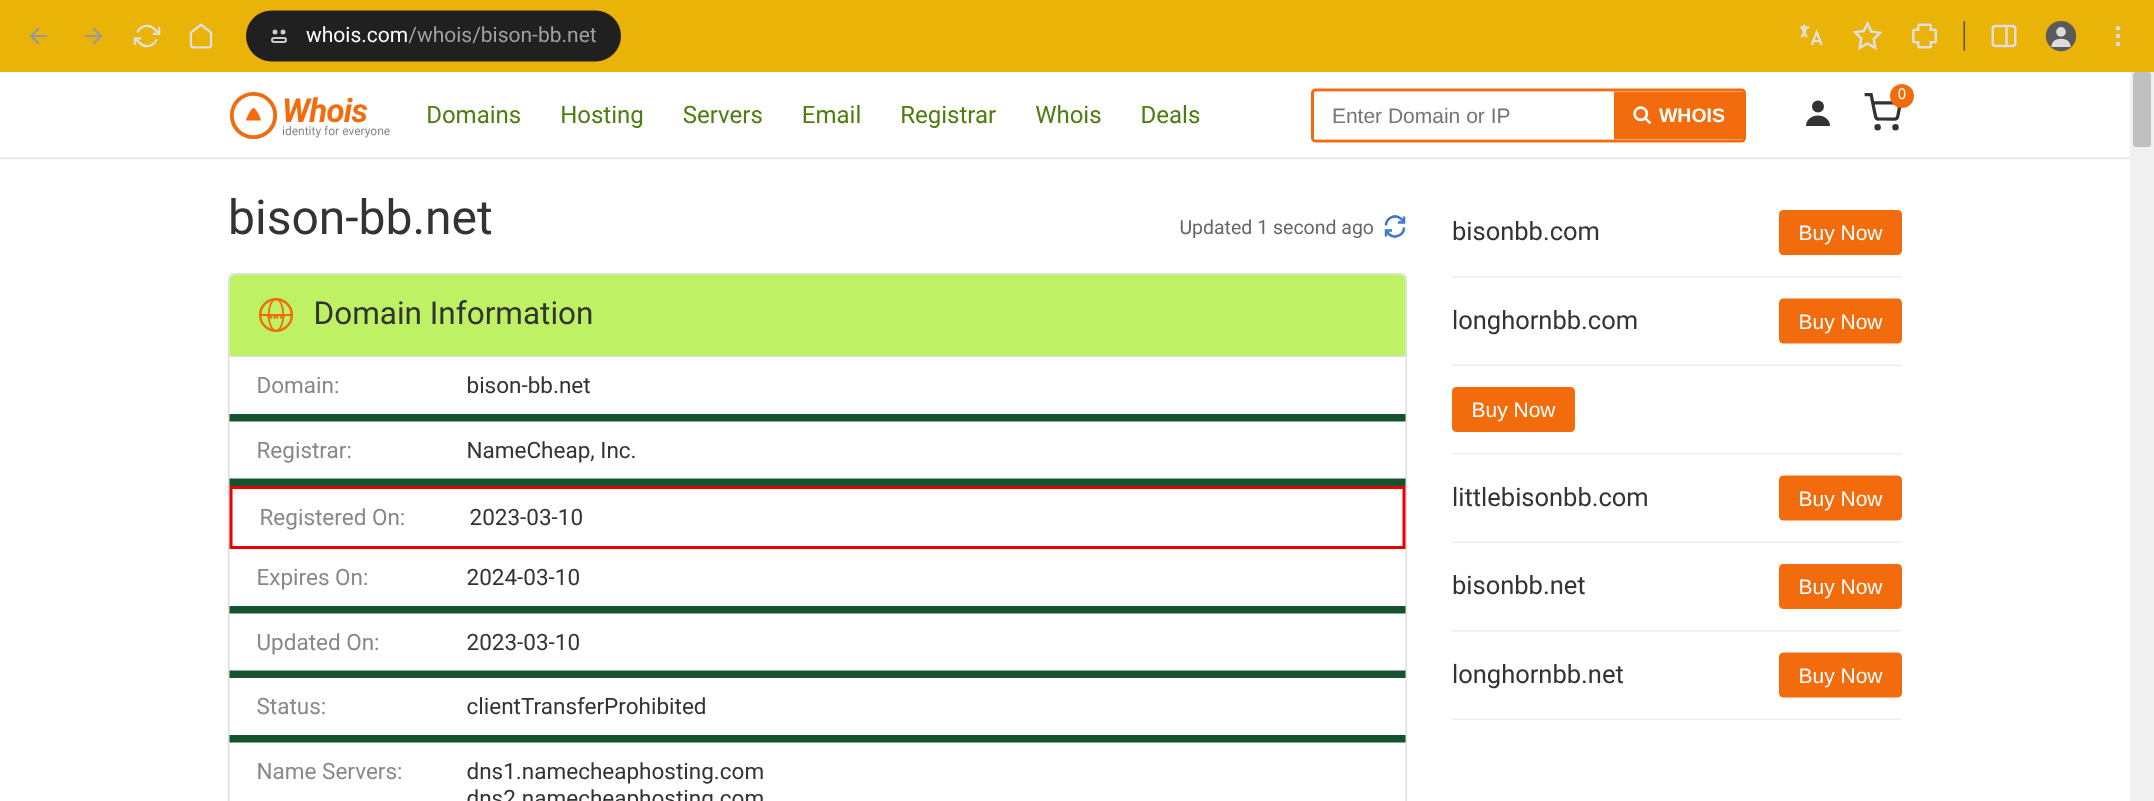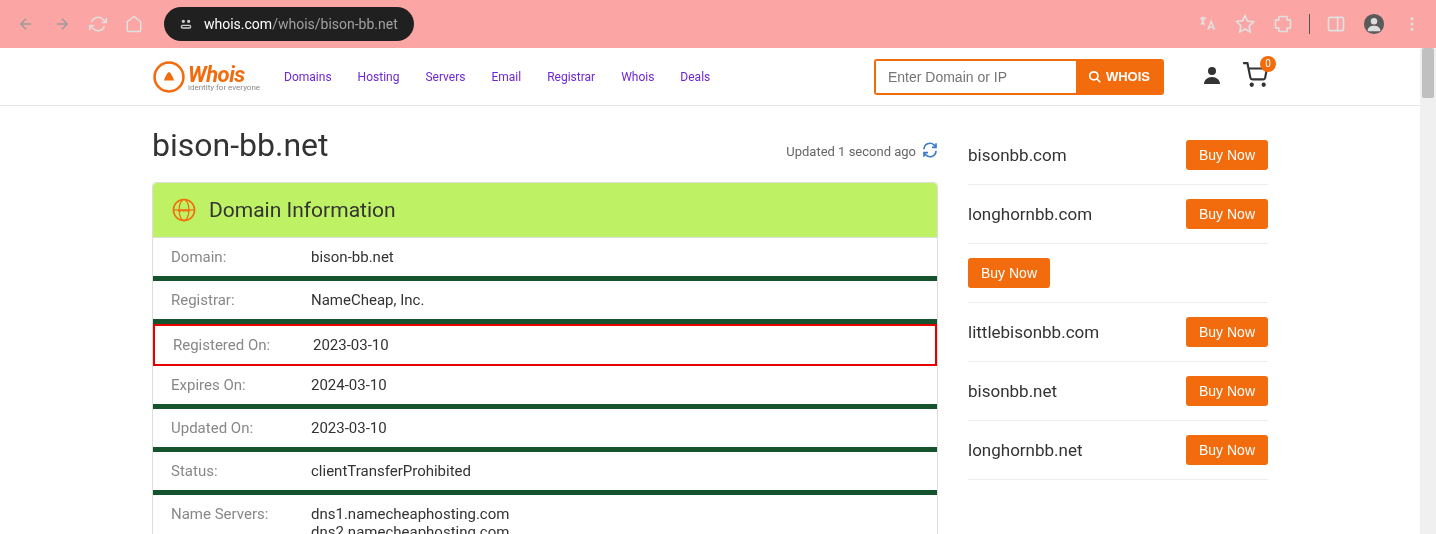--- a/index.html
+++ b/index.html
@@ -1,19 +1,19 @@
 <!DOCTYPE html>
 <html><head>
   <meta charset="utf-8">
   <style>
     * { margin: 0; padding: 0; box-sizing: border-box; }
     body { font-family: -apple-system, BlinkMacSystemFont, "Segoe UI", Roboto, Arial, sans-serif; background: #fff; }
     
     
-    .browser-bar { background: #fca5a5; height: 48px; display: flex; align-items: center; padding: 0 12px; gap: 8px; }
+    .browser-bar { background: #eab308; height: 48px; display: flex; align-items: center; padding: 0 12px; gap: 8px; }
     .nav-btn { width: 28px; height: 28px; display: flex; align-items: center; justify-content: center; color: #9a9a9a; cursor: pointer; border-radius: 14px; }
     .nav-btn.enabled { color: #e0e0e0; }
     .url-bar { flex: 0 0 auto; background: #202020; border-radius: 20px; height: 34px; display: flex; align-items: center; padding: 0 14px; gap: 10px; margin-left: 8px; min-width: 250px; }
     .url-icon { width: 16px; height: 16px; display: flex; align-items: center; justify-content: center; }
     .url-text { color: #e0e0e0; font-size: 14px; }
     .url-text .domain-part { color: #fff; }
     .url-text .path-part { color: #a0a0a0; }
     .right-icons { margin-left: auto; display: flex; align-items: center; gap: 14px; }
     .right-icon { width: 24px; height: 24px; display: flex; align-items: center; justify-content: center; color: #e0e0e0; cursor: pointer; }
     .divider-v { width: 1px; height: 20px; background: #555; }
@@ -26,21 +26,21 @@
     
     
     .site-header { border-bottom: 1px solid #e5e5e5; }
     .site-header-inner { max-width: 1140px; margin: 0 auto; display: flex; align-items: center; height: 57px; padding: 0 12px; gap: 24px; }
     .logo { display: flex; align-items: center; gap: 2px; }
     .logo-icon { width: 34px; height: 34px; }
     .logo-text { display: flex; flex-direction: column; }
     .logo-main { font-size: 22px; font-weight: 700; color: #f26c0d; font-style: italic; letter-spacing: -0.5px; }
     .logo-tag { font-size: 8px; color: #888; margin-top: -4px; }
     .nav-links { display: flex; gap: 26px; }
-    .nav-link { color: #6d28d9; font-size: 12px; text-decoration: none; cursor: pointer; }
+    .nav-link { color: #4d7c0f; font-size: 16px; text-decoration: none; cursor: pointer; }
     .search-wrap { margin-left: auto; display: flex; border: 2px solid #f26c0d; border-radius: 3px; overflow: hidden; height: 36px; }
     .search-input { border: none; padding: 0 12px; font-size: 14px; width: 200px; outline: none; color: #999; }
     .search-btn { background: #f26c0d; color: #fff; border: none; padding: 0 12px; font-size: 13px; font-weight: 600; display: flex; align-items: center; gap: 4px; cursor: pointer; }
     .header-right { display: flex; align-items: center; gap: 18px; margin-left: 12px; }
     .user-icon, .cart-icon { color: #333; cursor: pointer; position: relative; }
     .cart-badge { position: absolute; top: -6px; right: -8px; background: #f26c0d; color: #fff; border-radius: 50%; width: 16px; height: 16px; font-size: 10px; display: flex; align-items: center; justify-content: center; }
     
     
     .content { max-width: 1140px; margin: 0 auto; padding: 20px 12px; display: flex; gap: 30px; }
     .left-col { flex: 1; }

